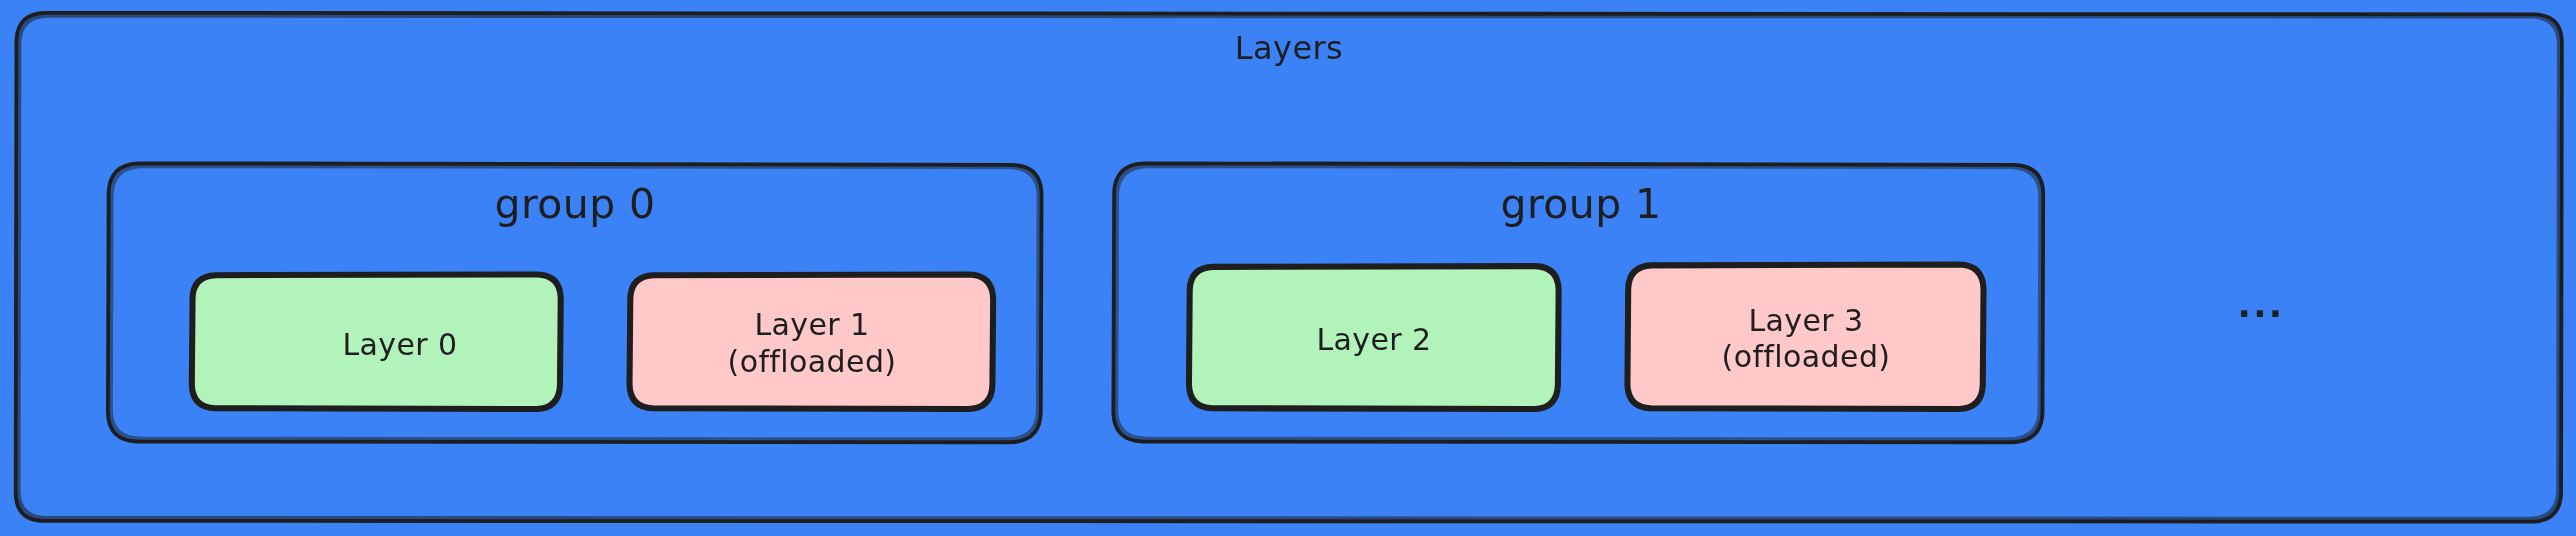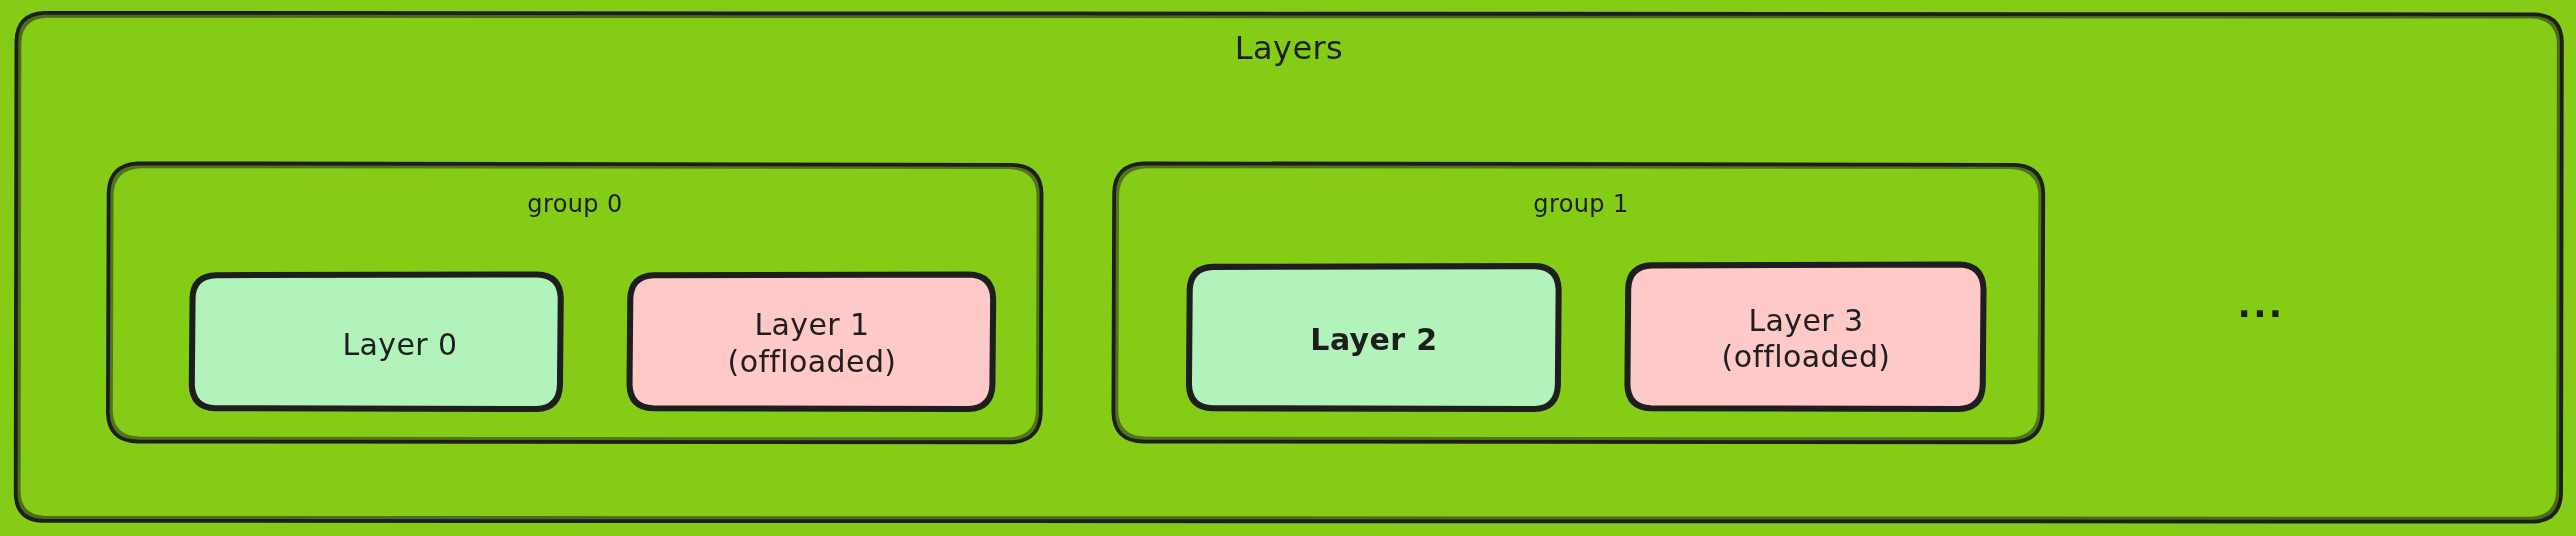--- a/index.html
+++ b/index.html
@@ -7,21 +7,21 @@
     padding: 0;
     background: #ffffff;
   }
   body {
     font-family: "DejaVu Sans", sans-serif;
   }
   #canvas {
     position: relative;
     width: 2576px;
     height: 536px;
-    background: #84cc16;
+    background: #3b82f6;
     overflow: hidden;
   }
   #diagram-svg {
     position: absolute;
     top: 0;
     left: 0;
     width: 2576px;
     height: 536px;
   }
   .sketch-stroke {
@@ -46,21 +46,21 @@
     white-space: pre;
     letter-spacing: 0.4px;
     transform: translate(-50%, -50%);
     -webkit-font-smoothing: antialiased;
     pointer-events: none;
   }
   .label-title {
     font-size: 32px;
   }
   .label-group {
-    font-size: 24px;
+    font-size: 41px;
   }
   .label-layer {
     font-size: 30px;
   }
   .label-ellipsis {
     font-size: 35px;
     letter-spacing: 2.3px;
     font-weight: 700;
   }
 </style>
@@ -112,21 +112,21 @@
   <div class="label label-group" style="left:575px; top:204px;">group 0</div>
 
   <div class="label label-group" style="left:1581px; top:204px;">group 1</div>
 
   <div class="label label-layer" style="left:376px; top:345px;margin-left:24px;">Layer 0</div>
 
   <div class="label label-layer" style="left:812px; top:325px;text-align:right;">Layer 1</div>
 
   <div class="label label-layer" style="left:812px; top:362px;">(offloaded)</div>
 
-  <div class="label label-layer" style="left:1374px; top:340px;font-weight:bold;">Layer 2</div>
+  <div class="label label-layer" style="left:1374px; top:340px;">Layer 2</div>
 
   <div class="label label-layer" style="left:1806px; top:321px;">Layer 3</div>
 
   <div class="label label-layer" style="left:1806px; top:357px;">(offloaded)</div>
 
   <div class="label label-ellipsis" style="left:2261px; top:306px;">...</div>
 
 </div>
 
 

